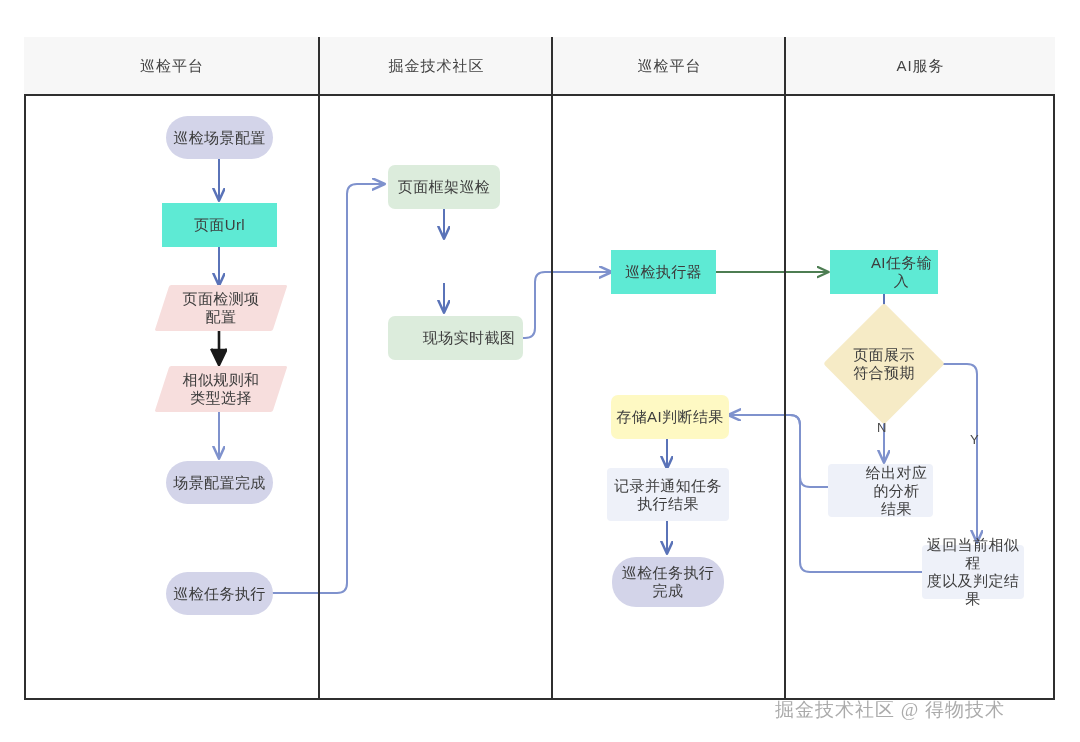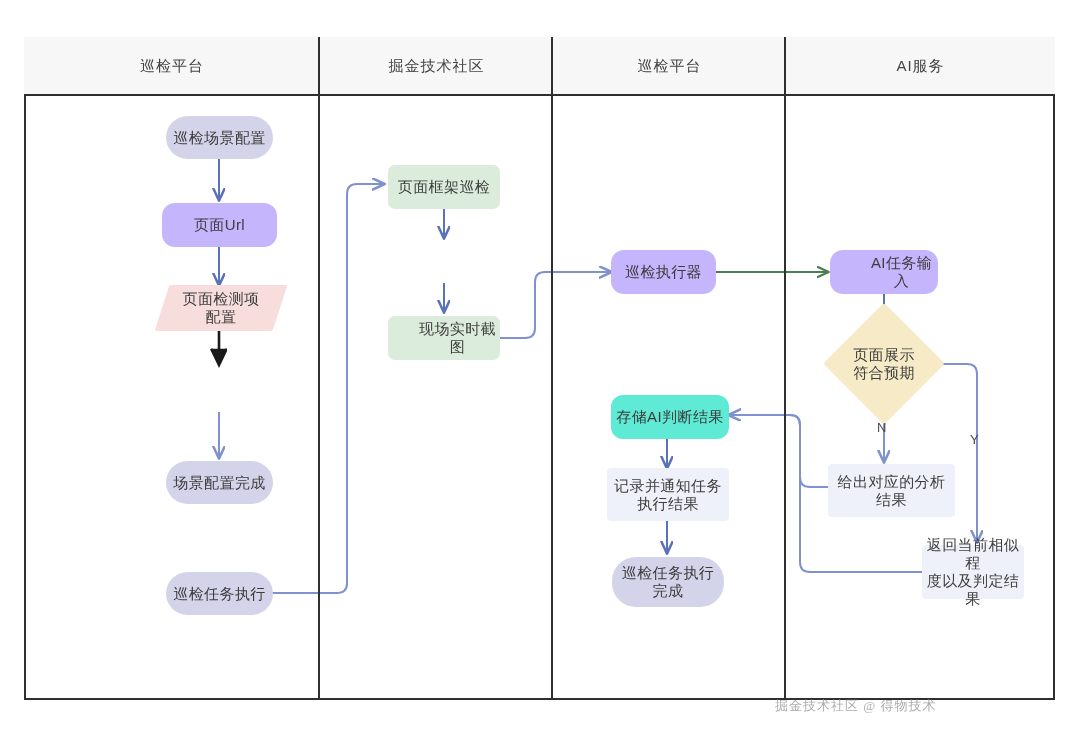--- a/index.html
+++ b/index.html
@@ -32,45 +32,45 @@
   }
 
   
   .node{
     position:absolute;box-sizing:border-box;
     display:flex;align-items:center;justify-content:center;
     text-align:center;font-size:15px;line-height:18px;color:#3d3d3d;
     letter-spacing:.4px;
   }
   .n-pill{background:#d3d4e9;border-radius:24px;}
-  .n-rect{background:#c4b5fd;border-radius:13px;}
+  .n-rect{background:#5eead4;border-radius:0;}
   .n-rect-soft{background:#eef1f9;border-radius:4px;}
   .n-green{background:#dcecdc;border-radius:7px;}
-  .n-green2{background:#5eead4;border-radius:12px;}
+  .n-green2{background:#fef9c3;border-radius:7px;}
   .n-para{background:transparent;}
   .n-para .para-bg{
     position:absolute;left:0;top:0;width:100%;height:100%;
     background:#f7dedd;transform:skewX(-18deg);border-radius:2px;z-index:0;
   }
   .n-para .para-txt{position:relative;z-index:1;}
   .n-diamond{background:transparent;}
   .n-diamond .dia-bg{
     position:absolute;left:50%;top:50%;width:72%;height:72%;
     background:#f6ebc6;transform:translate(-50%,-50%) rotate(45deg);
     border-radius:3px;z-index:0;
   }
   .n-diamond .dia-txt{position:relative;z-index:1;text-align:right;}
 
   .edge-label{
     position:absolute;font-size:13px;color:#4a4a4a;
   }
 
   .watermark{
     position:absolute;left:775px;top:697px;
-    font-size:13px;color:#9d9d9d;opacity:.85;
+    font-size:19px;color:#9d9d9d;opacity:.85;
     letter-spacing:1px;white-space:nowrap;
     font-family:"Liberation Serif","DejaVu Serif",serif;
   }
 </style>
 </head>
 <body>
 
 <div id="canvas">
 
   <svg width="1080" height="742" style="position:absolute;left:0;top:0;">
@@ -171,35 +171,42 @@
   </div>
 
   <div class="node n-para" style="left:162px;top:285px;width:118px;height:46px;">
     <span class="para-bg"></span>
     <span class="para-txt">
       <span>页面检测项</span><br>
       <span>配置</span>
     </span>
   </div>
 
+  <div class="node n-para" style="left:162px;top:366px;width:118px;height:46px;">
+    <span class="para-bg"></span>
+    <span class="para-txt">
+      <span>相似规则和</span><br>
+      <span>类型选择</span>
+    </span>
+  </div>
 
   <div class="node n-pill" style="left:166px;top:461px;width:107px;height:43px;">
     <span>场景配置完成</span>
   </div>
 
   <div class="node n-pill" style="left:166px;top:572px;width:107px;height:43px;">
     <span>巡检任务执行</span>
   </div>
 
   <div class="node n-green" style="left:388px;top:165px;width:112px;height:44px;align-items:center;">
     <span>页面框架巡检</span>
   </div>
 
 
-  <div class="node n-green" style="left:388px;top:316px;width:112px;height:44px;padding-left:27px;">
+  <div class="node n-green" style="left:388px;top:316px;width:135px;height:44px;padding-left:27px;">
     <span>现场实时截图</span>
   </div>
 
   <div class="node n-rect" style="left:611px;top:250px;width:105px;height:44px;">
     <span>巡检执行器</span>
   </div>
 
   <div class="node n-green2" style="left:611px;top:395px;width:118px;height:44px;">
     <span>存储AI判断结果</span>
   </div>
@@ -223,21 +230,21 @@
   </div>
 
   <div class="node n-diamond" style="left:824px;top:304px;width:120px;height:120px;">
     <span class="dia-bg"></span>
     <span class="dia-txt">
       <span>页面展示</span><br>
       <span>符合预期</span>
     </span>
   </div>
 
-  <div class="node n-rect-soft" style="left:828px;top:464px;width:127px;height:53px;">
+  <div class="node n-rect-soft" style="left:828px;top:464px;width:105px;height:53px;padding-left:32px;">
     <span>
       <span>给出对应的分析</span><br>
       <span>结果</span>
     </span>
   </div>
 
   <div class="node n-rect-soft" style="left:922px;top:545px;width:102px;height:54px;">
     <span>
       <span>返回当前相似程</span><br>
       <span>度以及判定结果</span>

